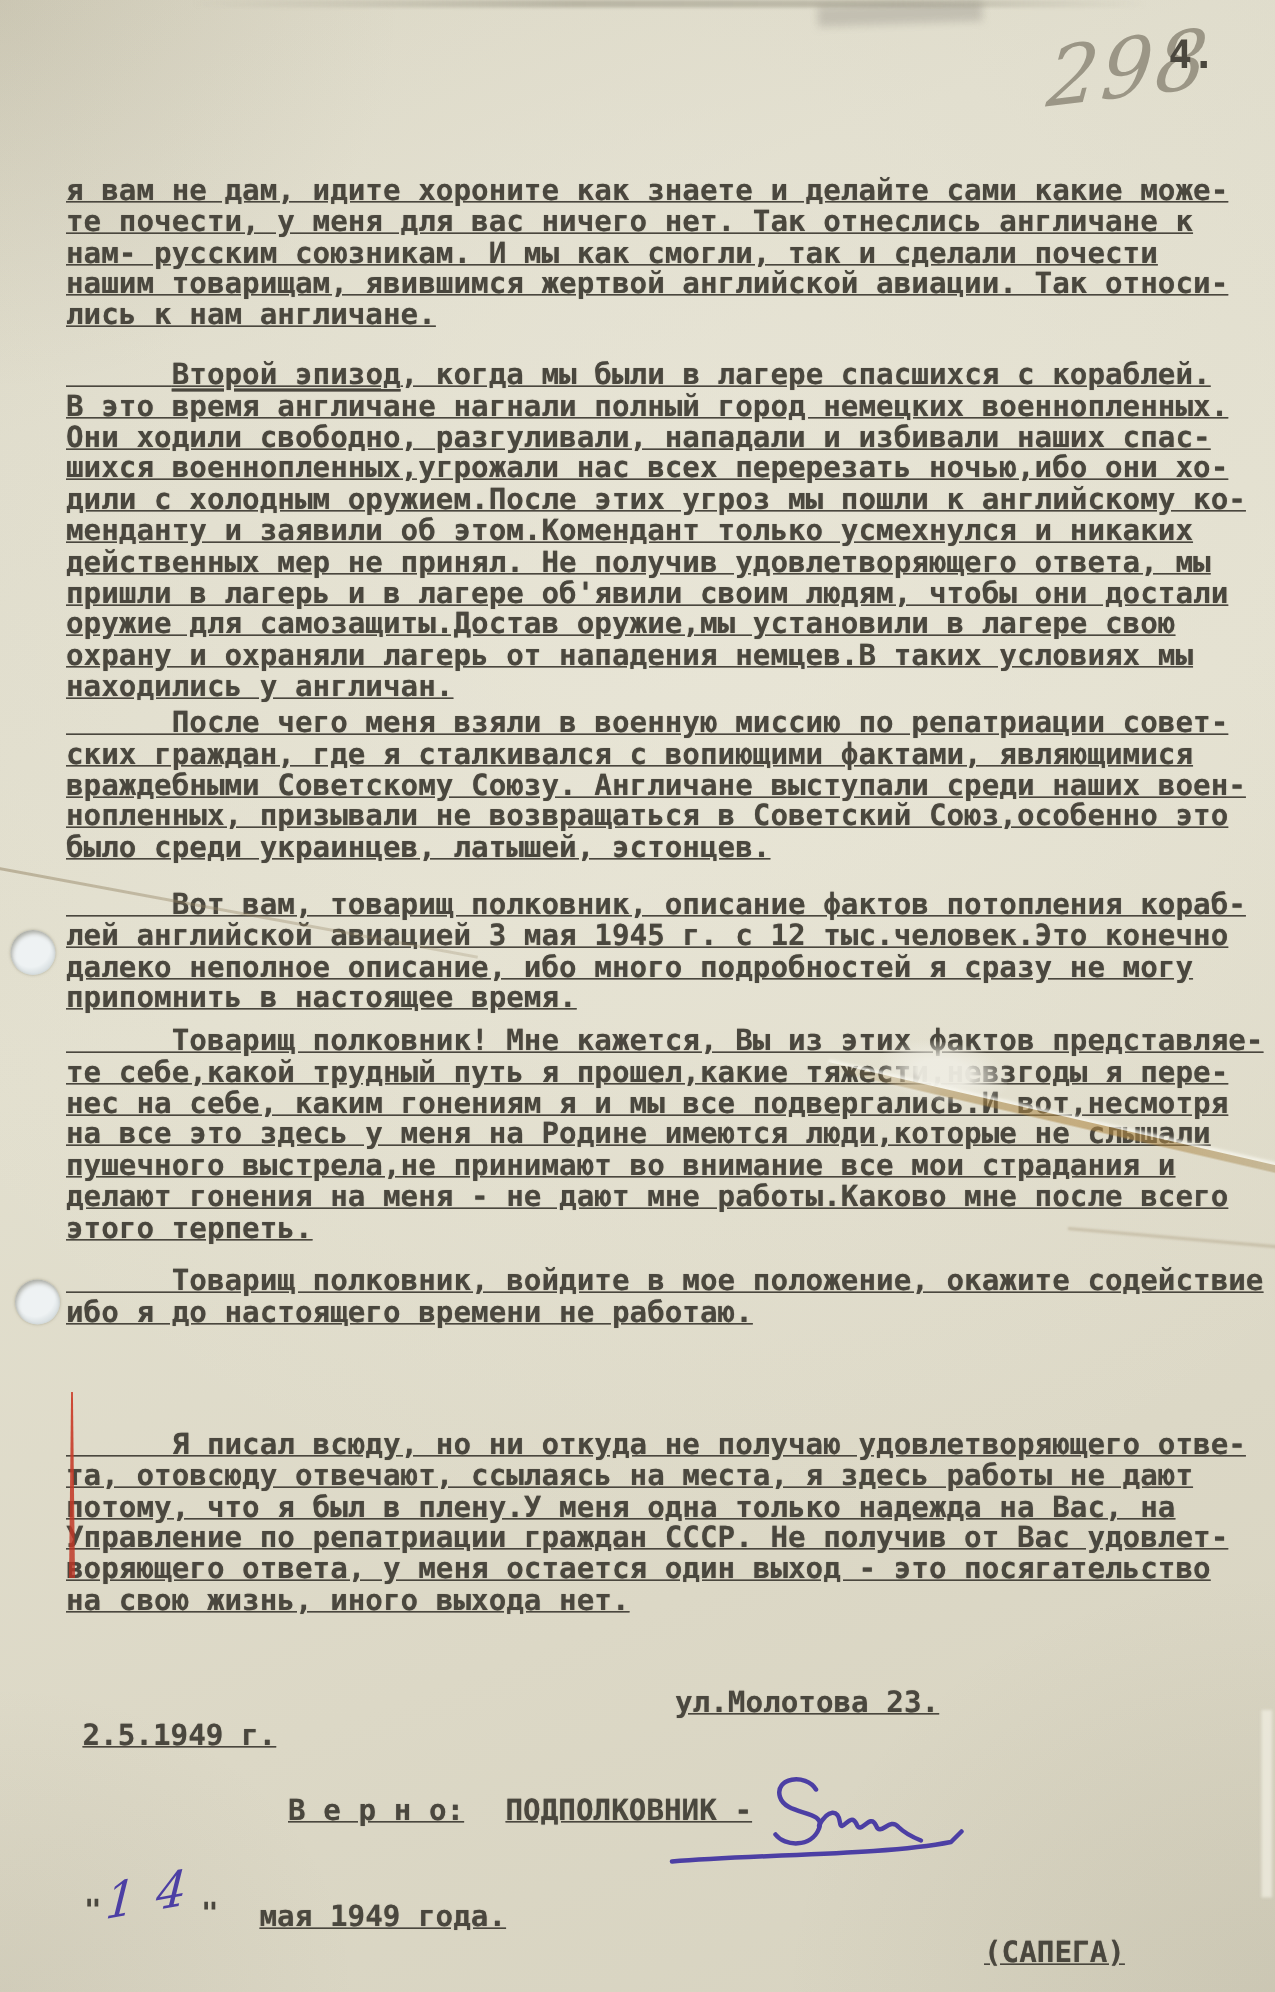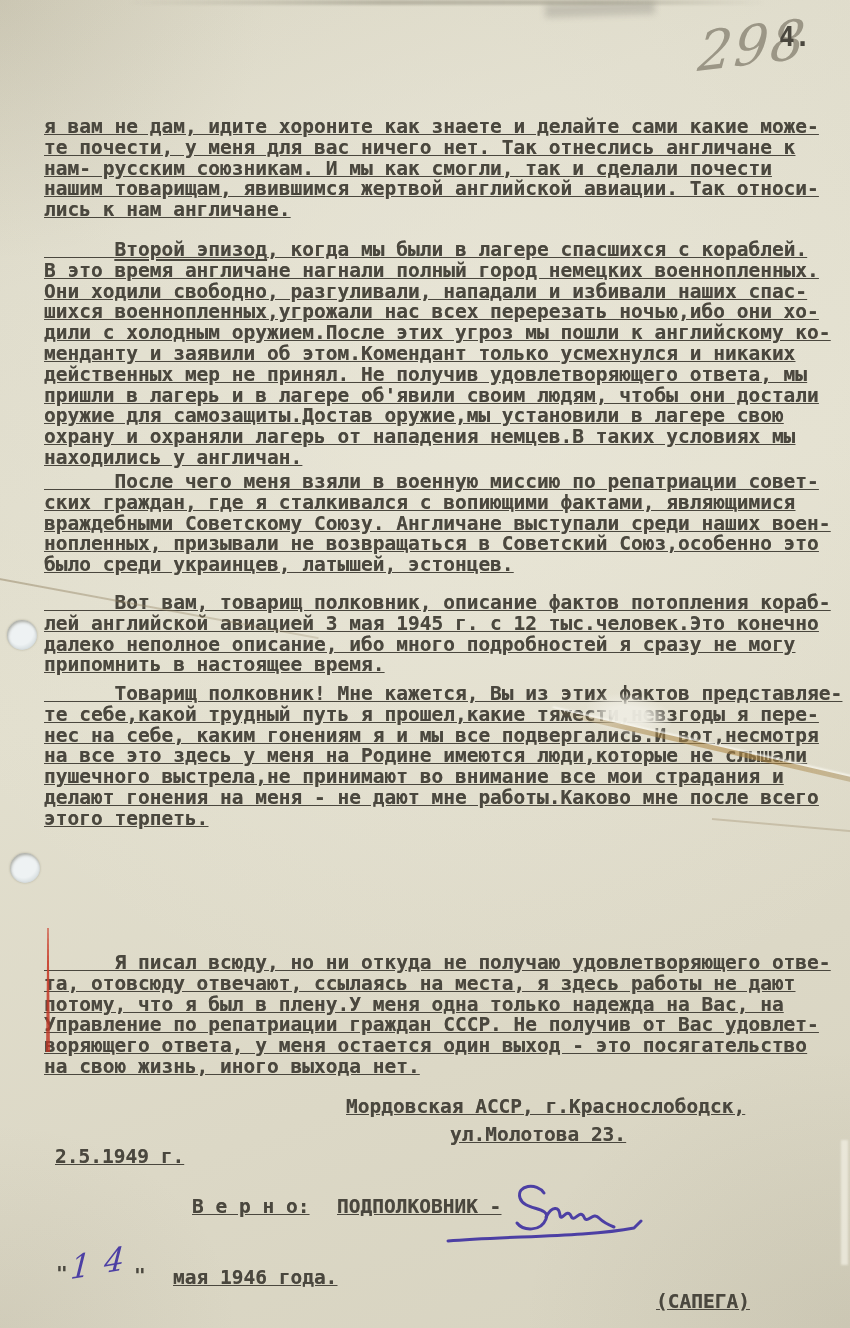--- a/index.html
+++ b/index.html
@@ -123,49 +123,50 @@
 лей английской авиацией 3 мая 1945 г. с 12 тыс.человек.Это конечно
 далеко неполное описание, ибо много подробностей я сразу не могу
 припомнить в настоящее время.</div>
   <div class="tw" style="top:684px">      Товарищ полковник! Мне кажется, Вы из этих фактов представляе-
 те себе,какой трудный путь я прошел,какие тяжести,невзгоды я пере-
 нес на себе, каким гонениям я и мы все подвергались.И вот,несмотря
 на все это здесь у меня на Родине имеются люди,которые не слышали
 пушечного выстрела,не принимают во внимание все мои страдания и
 делают гонения на меня - не дают мне работы.Каково мне после всего
 этого терпеть.</div>
+  <div class="tw" style="top:844px">      Товарищ полковник, войдите в мое положение, окажите содействие
+ибо я до настоящего времени не работаю.</div>
   <div class="tw" style="top:953px">      Я писал всюду, но ни откуда не получаю удовлетворяющего отве-
 та, отовсюду отвечают, ссылаясь на места, я здесь работы не дают
 потому, что я был в плену.У меня одна только надежда на Вас, на
 Управление по репатриации граждан СССР. Не получив от Вас удовлет-
 воряющего ответа, у меня остается один выход - это посягательство
 на свою жизнь, иного выхода нет.</div>
 
 
-  <div class="tw" style="left:346px;top:1097px">Мордовская АССР, г.Краснослободск,</div>
   <div class="tw" style="left:450px;top:1125px">ул.Молотова 23.</div>
   <div class="tw" style="left:55px;top:1147px">2.5.1949 г.</div>
 
   <div class="tw" style="left:192px;top:1197px">В е р н о:</div>
   <div class="tw" style="left:337px;top:1197px">ПОДПОЛКОВНИК -</div>
 
   <svg class="sig-svg" width="212" height="70" viewBox="0 0 212 70">
     <g fill="none" stroke="#4c3fa4" stroke-width="3" stroke-linecap="round" stroke-linejoin="round">
       <path d="M106,13 C99,2 78,5 82,18 C86,31 113,26 108,39 C103,52 85,51 79,43"></path>
       <path d="M108,37 C114,26 121,26 122,35 C123,43 129,27 133,36 C136,44 142,28 146,37 C149,45 155,31 161,38 C165,42 171,45 176,47"></path>
       <path d="M10,61 C70,56 150,57 196,48 l7,-7"></path>
     </g>
   </svg>
 
   <div class="tw" style="left:656px;top:1292px">(САПЕГА)</div>
 
   <span class="quote" style="left:56px;top:1262px">"</span>
   <div class="hw-day ink">14</div>
   <span class="quote" style="left:134px;top:1264px">"</span>
-  <div class="tw" style="left:173px;top:1268px">мая 1946 года.</div>
+  <div class="tw" style="left:173px;top:1268px">мая 1949 года.</div>
 
   <div class="artifact red-line"></div>
   <div class="artifact hole hole-1"></div>
   <div class="artifact hole hole-2"></div>
   <div class="artifact crease-1"></div>
   <div class="artifact scrape-white"></div>
   <div class="artifact crease-2"></div>
   <div class="artifact crease-3"></div>
   <div class="artifact top-smudge"></div>
   <div class="artifact top-edge"></div>

